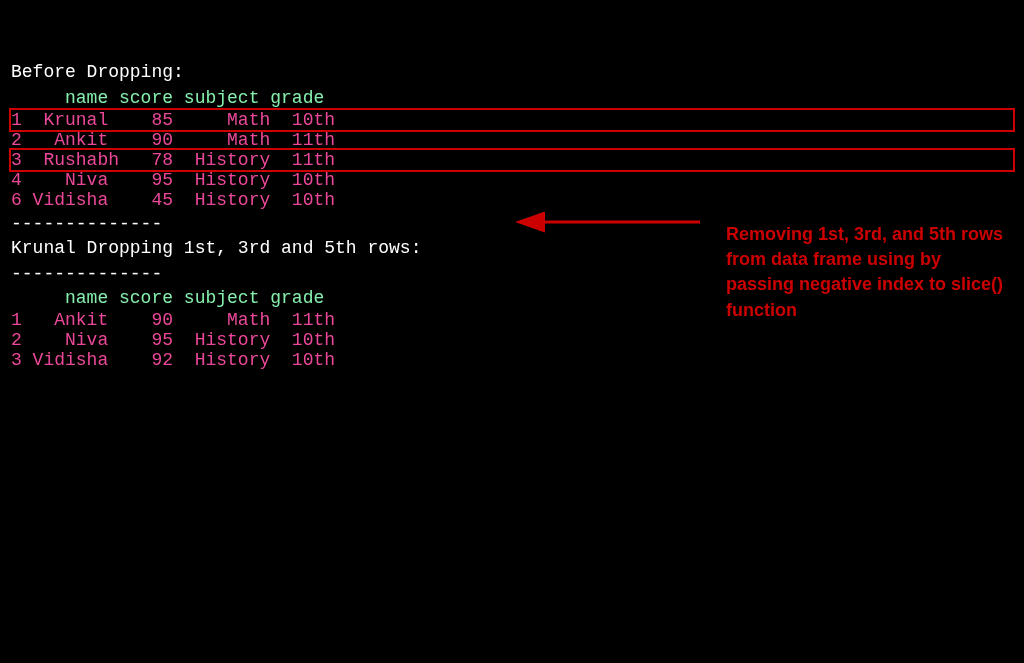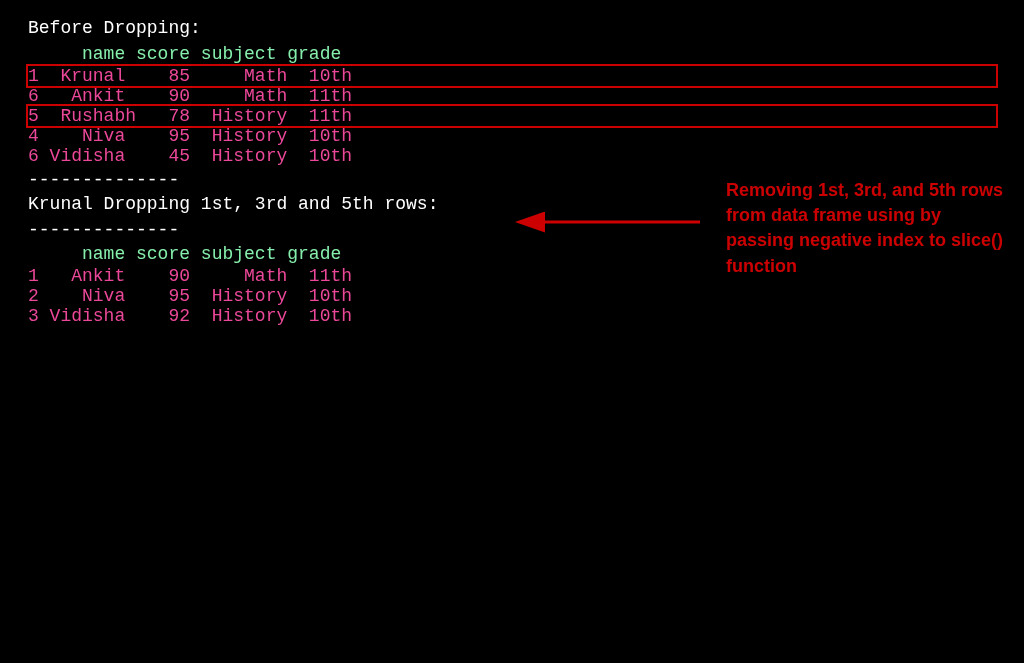--- a/index.html
+++ b/index.html
@@ -9,22 +9,23 @@
       color: #fff;
       font-family: 'Courier New', Courier, monospace;
       font-size: 18px;
       width: 1024px;
       height: 663px;
       overflow: hidden;
       position: relative;
     }
 
     .main-container {
-      padding: 18px 28px;
+      padding: 18px 11px;
       position: relative;
+      margin-top: 44px;
     }
 
     .section-title {
       color: #fff;
       margin-bottom: 6px;
       white-space: pre;
     }
 
     .header-row {
       color: #86efac;
@@ -75,23 +76,23 @@
 <div class="main-container">
 
   <div>
     <div class="section-title">Before Dropping:</div>
     <div class="header-row">     name score subject grade</div>
 
     <div class="rows-section">
 
       <div class="data-row highlighted">1  Krunal    85     Math  10th</div>
 
-      <div class="data-row">6   Ankit    90     Math  11th</div>
+      <div class="data-row">2   Ankit    90     Math  11th</div>
 
-      <div class="data-row highlighted">5  Rushabh   78  History  11th</div>
+      <div class="data-row highlighted">3  Rushabh   78  History  11th</div>
 
       <div class="data-row">4    Niva    95  History  10th</div>
 
 
       <div class="data-row">6 Vidisha    45  History  10th</div>
     </div>
 
     <div class="separator">--------------</div>
   </div>
 

